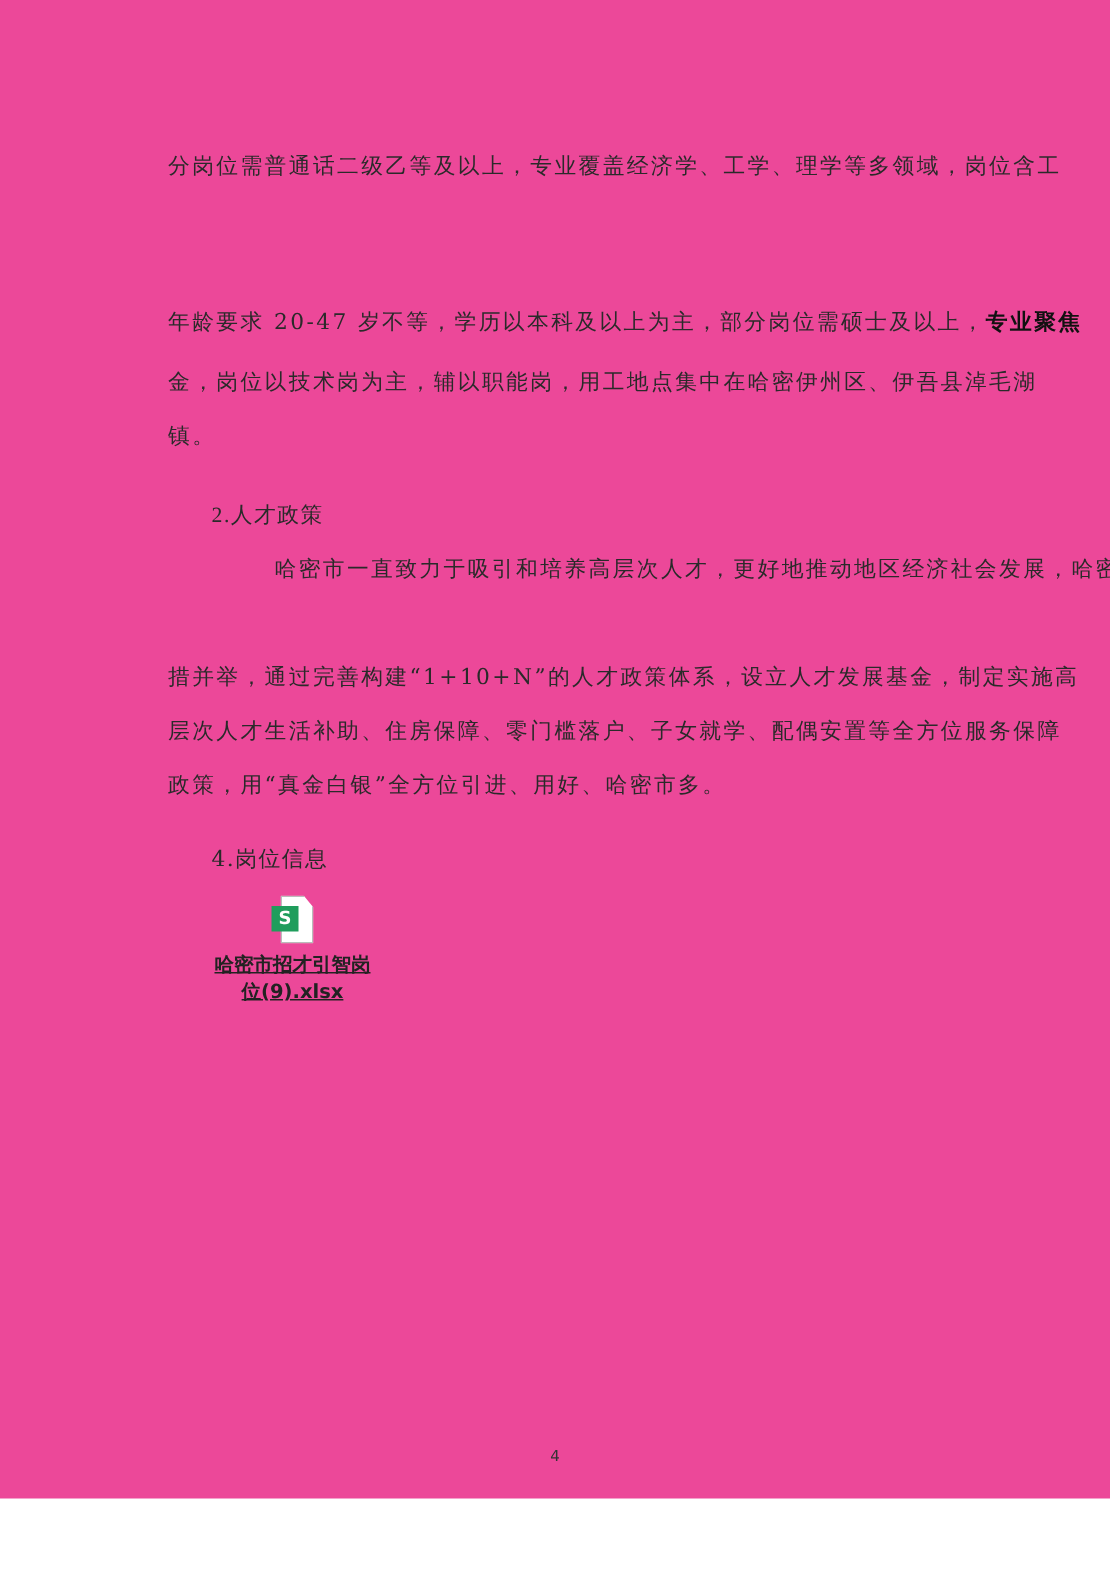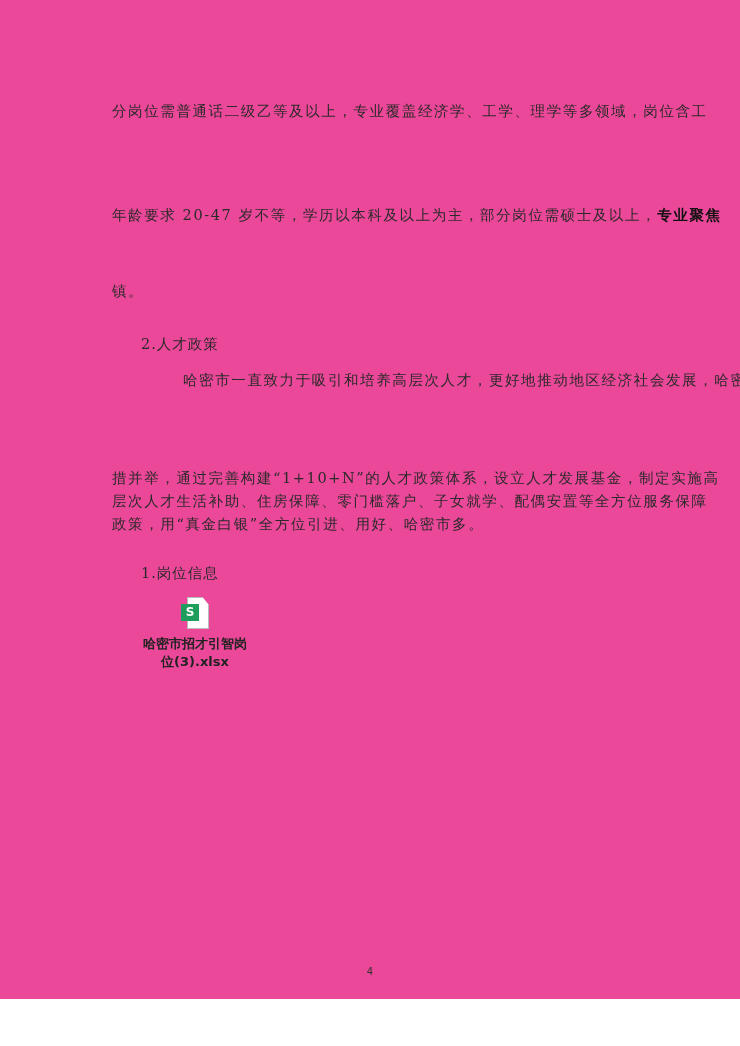--- a/index.html
+++ b/index.html
@@ -12,47 +12,48 @@
     .indent { left: 141px; width: 491px; padding-left: 42px; }
     .bold { font-weight: bold; color: #111; }
     .heading { position: absolute; left: 141px; font-size: 14.5px; line-height: 20px; color: #2a2a2a; letter-spacing: 1px; }
     .attach { position: absolute; left: 140px; top: 597px; width: 110px; text-align: center; }
     .file-icon { position: relative; width: 28px; height: 34px; margin: 0 auto 4px auto; }
     .file-icon .sheet { position: absolute; left: 6px; top: 0; width: 20px; height: 30px; background: #fff;
       border: 1px solid #bbb; clip-path: polygon(0 0, 70% 0, 100% 25%, 100% 100%, 0 100%); }
     .file-icon .badge { position: absolute; left: 0; top: 7px; width: 18px; height: 17px; background: #1f9d5c;
       color: #fff; font-family: "DejaVu Sans", sans-serif; font-weight: bold; font-size: 12px; line-height: 17px; text-align: center; }
     .file-name { font-family: "DejaVu Sans", "Liberation Sans", sans-serif; font-weight: bold; font-size: 13px;
-      line-height: 18px; color: #222; }
+      line-height: 18px; color: #222; text-decoration: underline; }
     .page-number { position: absolute; left: 360px; top: 966px; width: 20px; text-align: center;
       font-family: "DejaVu Sans", sans-serif; font-size: 10px; color: #333; }
   </style>
 </head>
 <body>
 
 <div class="page">
 
   <div class="line justify" style="top:101px;">分岗位需普通话二级乙等及以上，专业覆盖经济学、工学、理学等多领域，岗位含工</div>
   <div class="line" style="top:173px;margin-top:32px;">
     <span>年龄要求 20-47 岁不等，学历以本科及以上为主，部分岗位需硕士及以上，</span><span class="bold">专业聚焦</span>
   </div>
+  <div class="line justify" style="top:245px;">金，岗位以技术岗为主，辅以职能岗，用工地点集中在哈密伊州区、伊吾县淖毛湖</div>
   <div class="line" style="top:281px;">镇。</div>
 
-  <div class="heading" style="top:334px;">2.人才政策</div>
+  <div class="heading" style="top:334px;font-family:Liberation Serif, serif;">2.人才政策</div>
 
   <div class="line indent justify" style="top:370px;">哈密市一直致力于吸引和培养高层次人才，更好地推动地区经济社会发展，哈密</div>
-  <div class="line justify" style="top:468px;">措并举，通过完善构建“1+10+N”的人才政策体系，设立人才发展基金，制定实施高</div>
-  <div class="line justify" style="top:491px;font-family:Liberation Serif, serif;">层次人才生活补助、住房保障、零门槛落户、子女就学、配偶安置等全方位服务保障</div>
+  <div class="line justify" style="top:442px;">措并举，通过完善构建“1+10+N”的人才政策体系，设立人才发展基金，制定实施高</div>
+  <div class="line justify" style="top:478px;font-family:Liberation Serif, serif;">层次人才生活补助、住房保障、零门槛落户、子女就学、配偶安置等全方位服务保障</div>
   <div class="line" style="top:514px;">政策，用“真金白银”全方位引进、用好、哈密市多。</div>
 
-  <div class="heading" style="top:563px;">1.岗位信息</div>
+  <div class="heading" style="top:563px;">4.岗位信息</div>
 
   <div class="attach">
     <div class="file-icon">
       <div class="sheet"></div>
       <div class="badge">S</div>
     </div>
     <div class="file-name">哈密市招才引智岗</div>
-    <div class="file-name">位(3).xlsx</div>
+    <div class="file-name">位(9).xlsx</div>
   </div>
 
   <div class="page-number">4</div>
 </div>
 
 </body></html>

